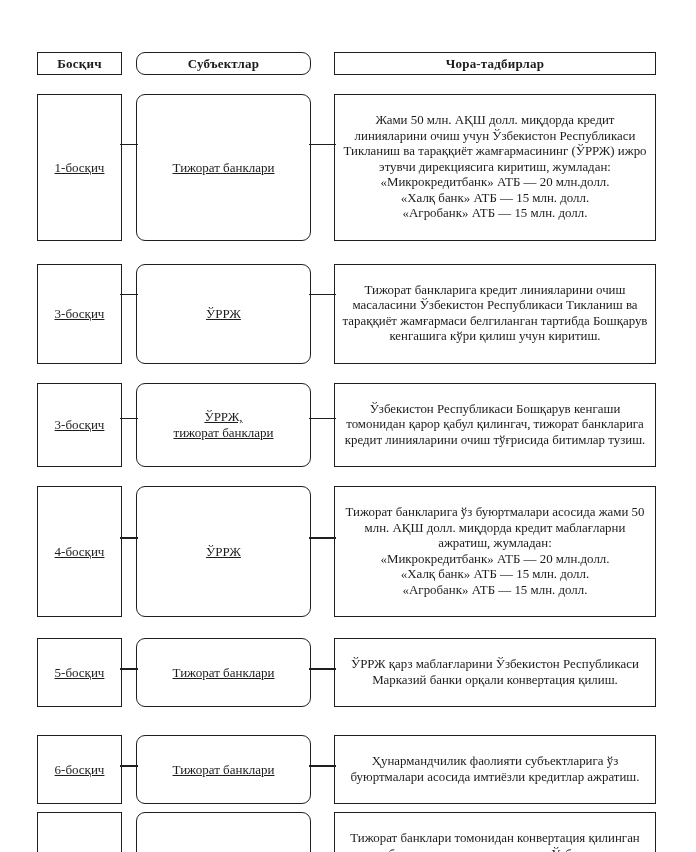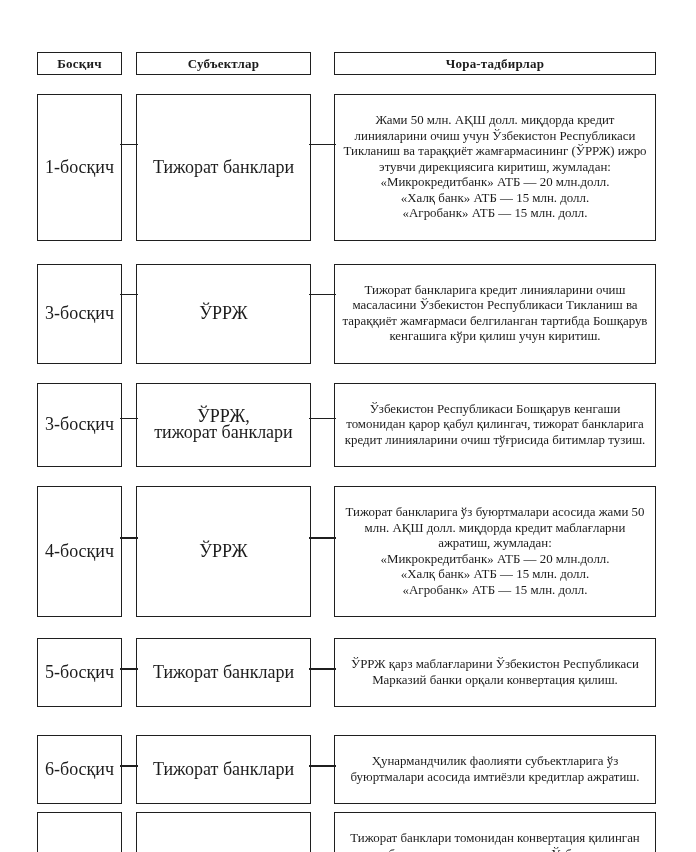--- a/index.html
+++ b/index.html
@@ -26,21 +26,21 @@
     box-sizing: border-box;
     border: 1.5px solid #1f1f1f;
     display: flex;
     align-items: center;
     justify-content: center;
     text-align: center;
     background: #ffffff;
   }
   .c1 { width: 85px; flex: 0 0 85px; }
   .g1 { width: 14px; flex: 0 0 14px; position: relative; }
-  .c2 { width: 175px; flex: 0 0 175px; }
+  .c2 { width: 175px; flex: 0 0 175px; border-radius: 9px; }
   .g2 { width: 23px; flex: 0 0 23px; position: relative; }
   .c3 { width: 322px; flex: 0 0 322px; }
   .conn {
     position: absolute;
     left: -2px;
     right: -2px;
     height: 1.5px;
     background: #1f1f1f;
     top: var(--cy, 45%);
   }
@@ -54,24 +54,25 @@
   .r3 .conn { --cy: 42%; }
   .r4 { min-height: 98px; margin-bottom: 21px; }
   .r4 .conn { --cy: 39%; }
   .r5 { min-height: 42px; margin-bottom: 28px; }
   .r5 .conn { --cy: 44%; }
   .r6 { min-height: 41px; margin-bottom: 8px; }
   .r6 .conn { --cy: 44%; }
   .r7 { min-height: 164px; margin-bottom: 0; }
   .r7 .conn { --cy: 37%; }
   .stage-label, .subject-label {
-    font-size: 18px;
+    font-size: 13px;
     line-height: 15.5px;
     white-space: pre-line;
     padding: 1px 4px;
+    text-decoration: underline;
   }
   .measure-text {
     font-size: 12.9px;
     line-height: 15.5px;
     white-space: pre-line;
     padding: 18px 5px;
   }
 </style>
 </head>
 <body>

